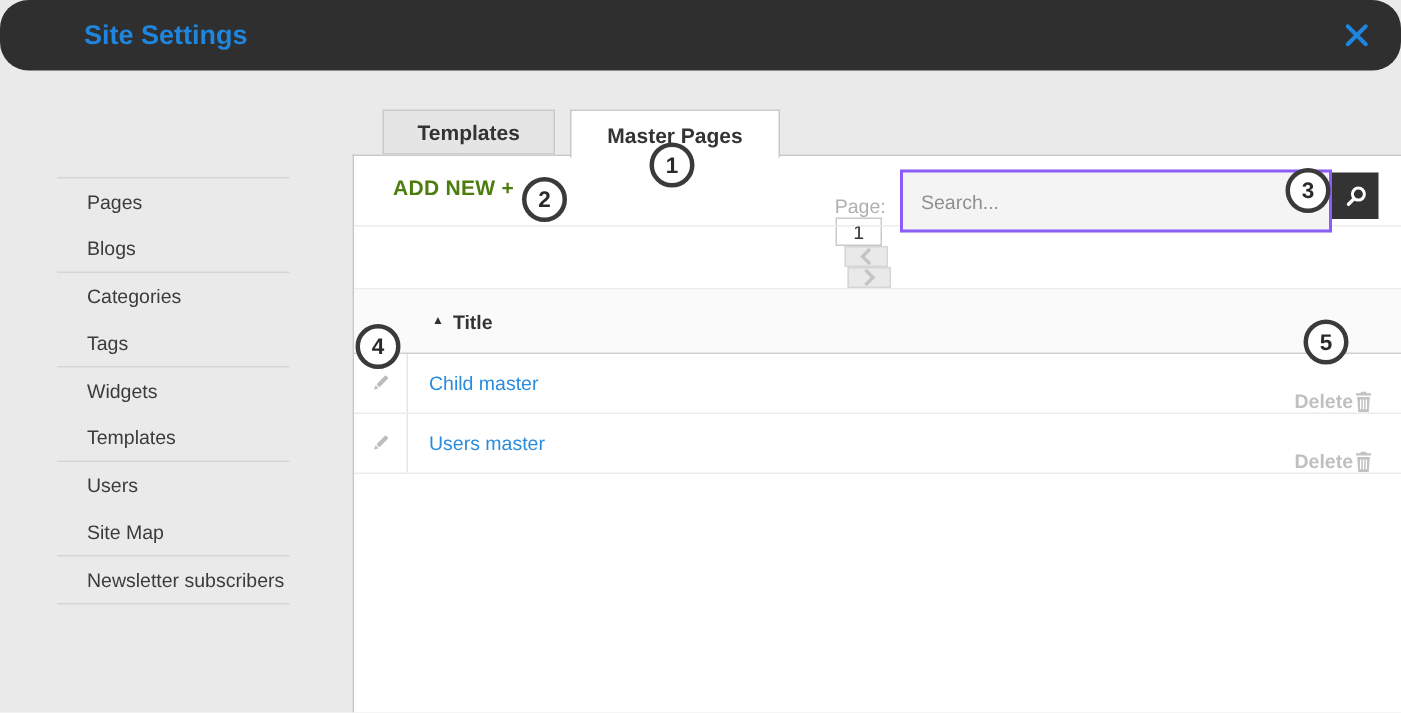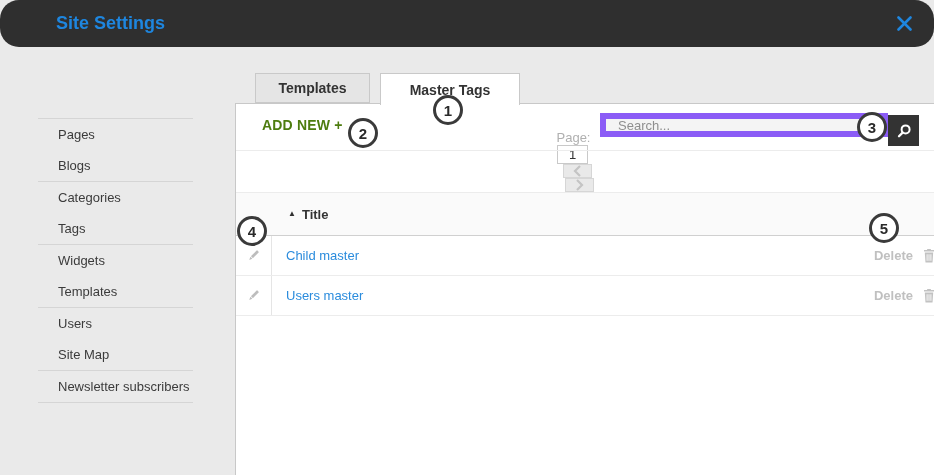--- a/index.html
+++ b/index.html
@@ -20,22 +20,22 @@
   .tab{position:absolute;top:73px;height:30px;display:flex;align-items:center;justify-content:center;
        font-size:14px;font-weight:bold;color:#333;box-sizing:border-box;cursor:pointer;}
   .tab-inactive{left:255px;width:115px;background:#e5e5e5;border:1px solid #c9c9c9;z-index:1;}
   .tab-active{left:380px;width:140px;height:32px;background:#fff;border:1px solid #c9c9c9;border-bottom:none;z-index:3;}
 
   
   .panel{position:absolute;left:235px;top:103px;width:699px;height:372px;background:#fff;
          border-left:1px solid #c8c8c8;border-top:1px solid #c8c8c8;box-sizing:content-box;z-index:2;}
   .row-toolbar{position:relative;height:46px;border-bottom:1px solid #ececec;}
   .add-new{position:absolute;left:26px;top:13px;font-size:14px;font-weight:bold;color:#4d7c0f;letter-spacing:.2px;cursor:pointer;}
-  .search-input{position:absolute;left:364px;top:9px;width:288px;height:24px;box-sizing:border-box;
-                background:#f4f4f4;border:6px solid #8b5cf6;font-size:13px;color:#0f172a;padding:0 12px;outline:none;
+  .search-input{position:absolute;left:364px;top:9px;width:288px;height:42px;box-sizing:border-box;
+                background:#f4f4f4;border:2px solid #8b5cf6;font-size:13px;color:#0f172a;padding:0 12px;outline:none;
                 font-family:"Liberation Sans",sans-serif;}
   .search-input::placeholder{color:#8f8f8f;}
   .search-btn{position:absolute;left:652px;top:11px;width:31px;height:31px;background:#333;border:none;
               display:flex;align-items:center;justify-content:center;cursor:pointer;padding:0;}
 
   .row-pagination{height:41px;border-bottom:1px solid #ececec;display:flex;align-items:center;
                   justify-content:flex-end;padding-right:16px;flex-direction:column;}
   .page-label{font-size:13px;color:#b0b0b0;margin-right:8px;}
   .page-input{width:31px;height:29px;box-sizing:border-box;border:1px solid #c9c9c9;background:#fff;
               text-align:center;font-size:13px;color:#333;margin-right:10px;outline:none;
@@ -47,21 +47,21 @@
   .row-thead{height:42px;border-bottom:1px solid #d0d0d0;background:#fafafa;display:flex;
              align-items:center;padding-left:52px;cursor:pointer;}
   .sort-arrow{font-size:8px;color:#2f2f2f;margin-right:6px;line-height:1;}
   .thead-label{font-size:13px;font-weight:bold;color:#333;}
 
   .trow{height:39px;border-bottom:1px solid #ececec;display:flex;align-items:stretch;}
   .cell-edit{width:35px;border-right:1px solid #e5e5e5;display:flex;align-items:center;justify-content:center;cursor:pointer;}
   .cell-title{display:flex;align-items:center;padding-left:14px;}
   .row-link{font-size:13px;color:#2b8cdd;text-decoration:none;cursor:pointer;}
   .cell-spacer{flex:1;}
-  .cell-delete{display:flex;align-items:center;gap:10px;cursor:pointer;}
+  .cell-delete{display:flex;align-items:flex-end;gap:1px;padding-right:20px;cursor:pointer;}
   .delete-label{font-size:13px;font-weight:bold;color:#c0c0c0;}
 
   
   .ann{position:absolute;width:24px;height:24px;border:3px solid #3a3a3a;border-radius:50%;background:#fff;
        display:flex;align-items:center;justify-content:center;font-size:15px;font-weight:bold;color:#2a2a2a;z-index:10;}
   .ann-1{left:433px;top:95px;}
   .ann-2{left:348px;top:118px;}
   .ann-3{left:857px;top:112px;}
   .ann-4{left:237px;top:216px;}
   .ann-5{left:869px;top:213px;}
@@ -93,21 +93,21 @@
     <div class="side-item">Templates</div>
     <div class="side-divider"></div>
     <div class="side-item">Users</div>
     <div class="side-item">Site Map</div>
     <div class="side-divider"></div>
     <div class="side-item">Newsletter subscribers</div>
     <div class="side-divider"></div>
   </div>
 
   <div class="tab tab-inactive">Templates</div>
-  <div class="tab tab-active">Master Tags</div>
+  <div class="tab tab-active">Master Pages</div>
 
   <div class="panel">
 
     <div class="row-toolbar">
       <a class="add-new">ADD NEW +</a>
       <input class="search-input" type="text" placeholder="Search..." style="">
       <button class="search-btn">
         <span style="display:flex;">
           <svg width="16" height="16" viewBox="0 0 16 16">
             <circle cx="9.6" cy="6.4" r="4" fill="none" stroke="#fff" stroke-width="2"></circle>

